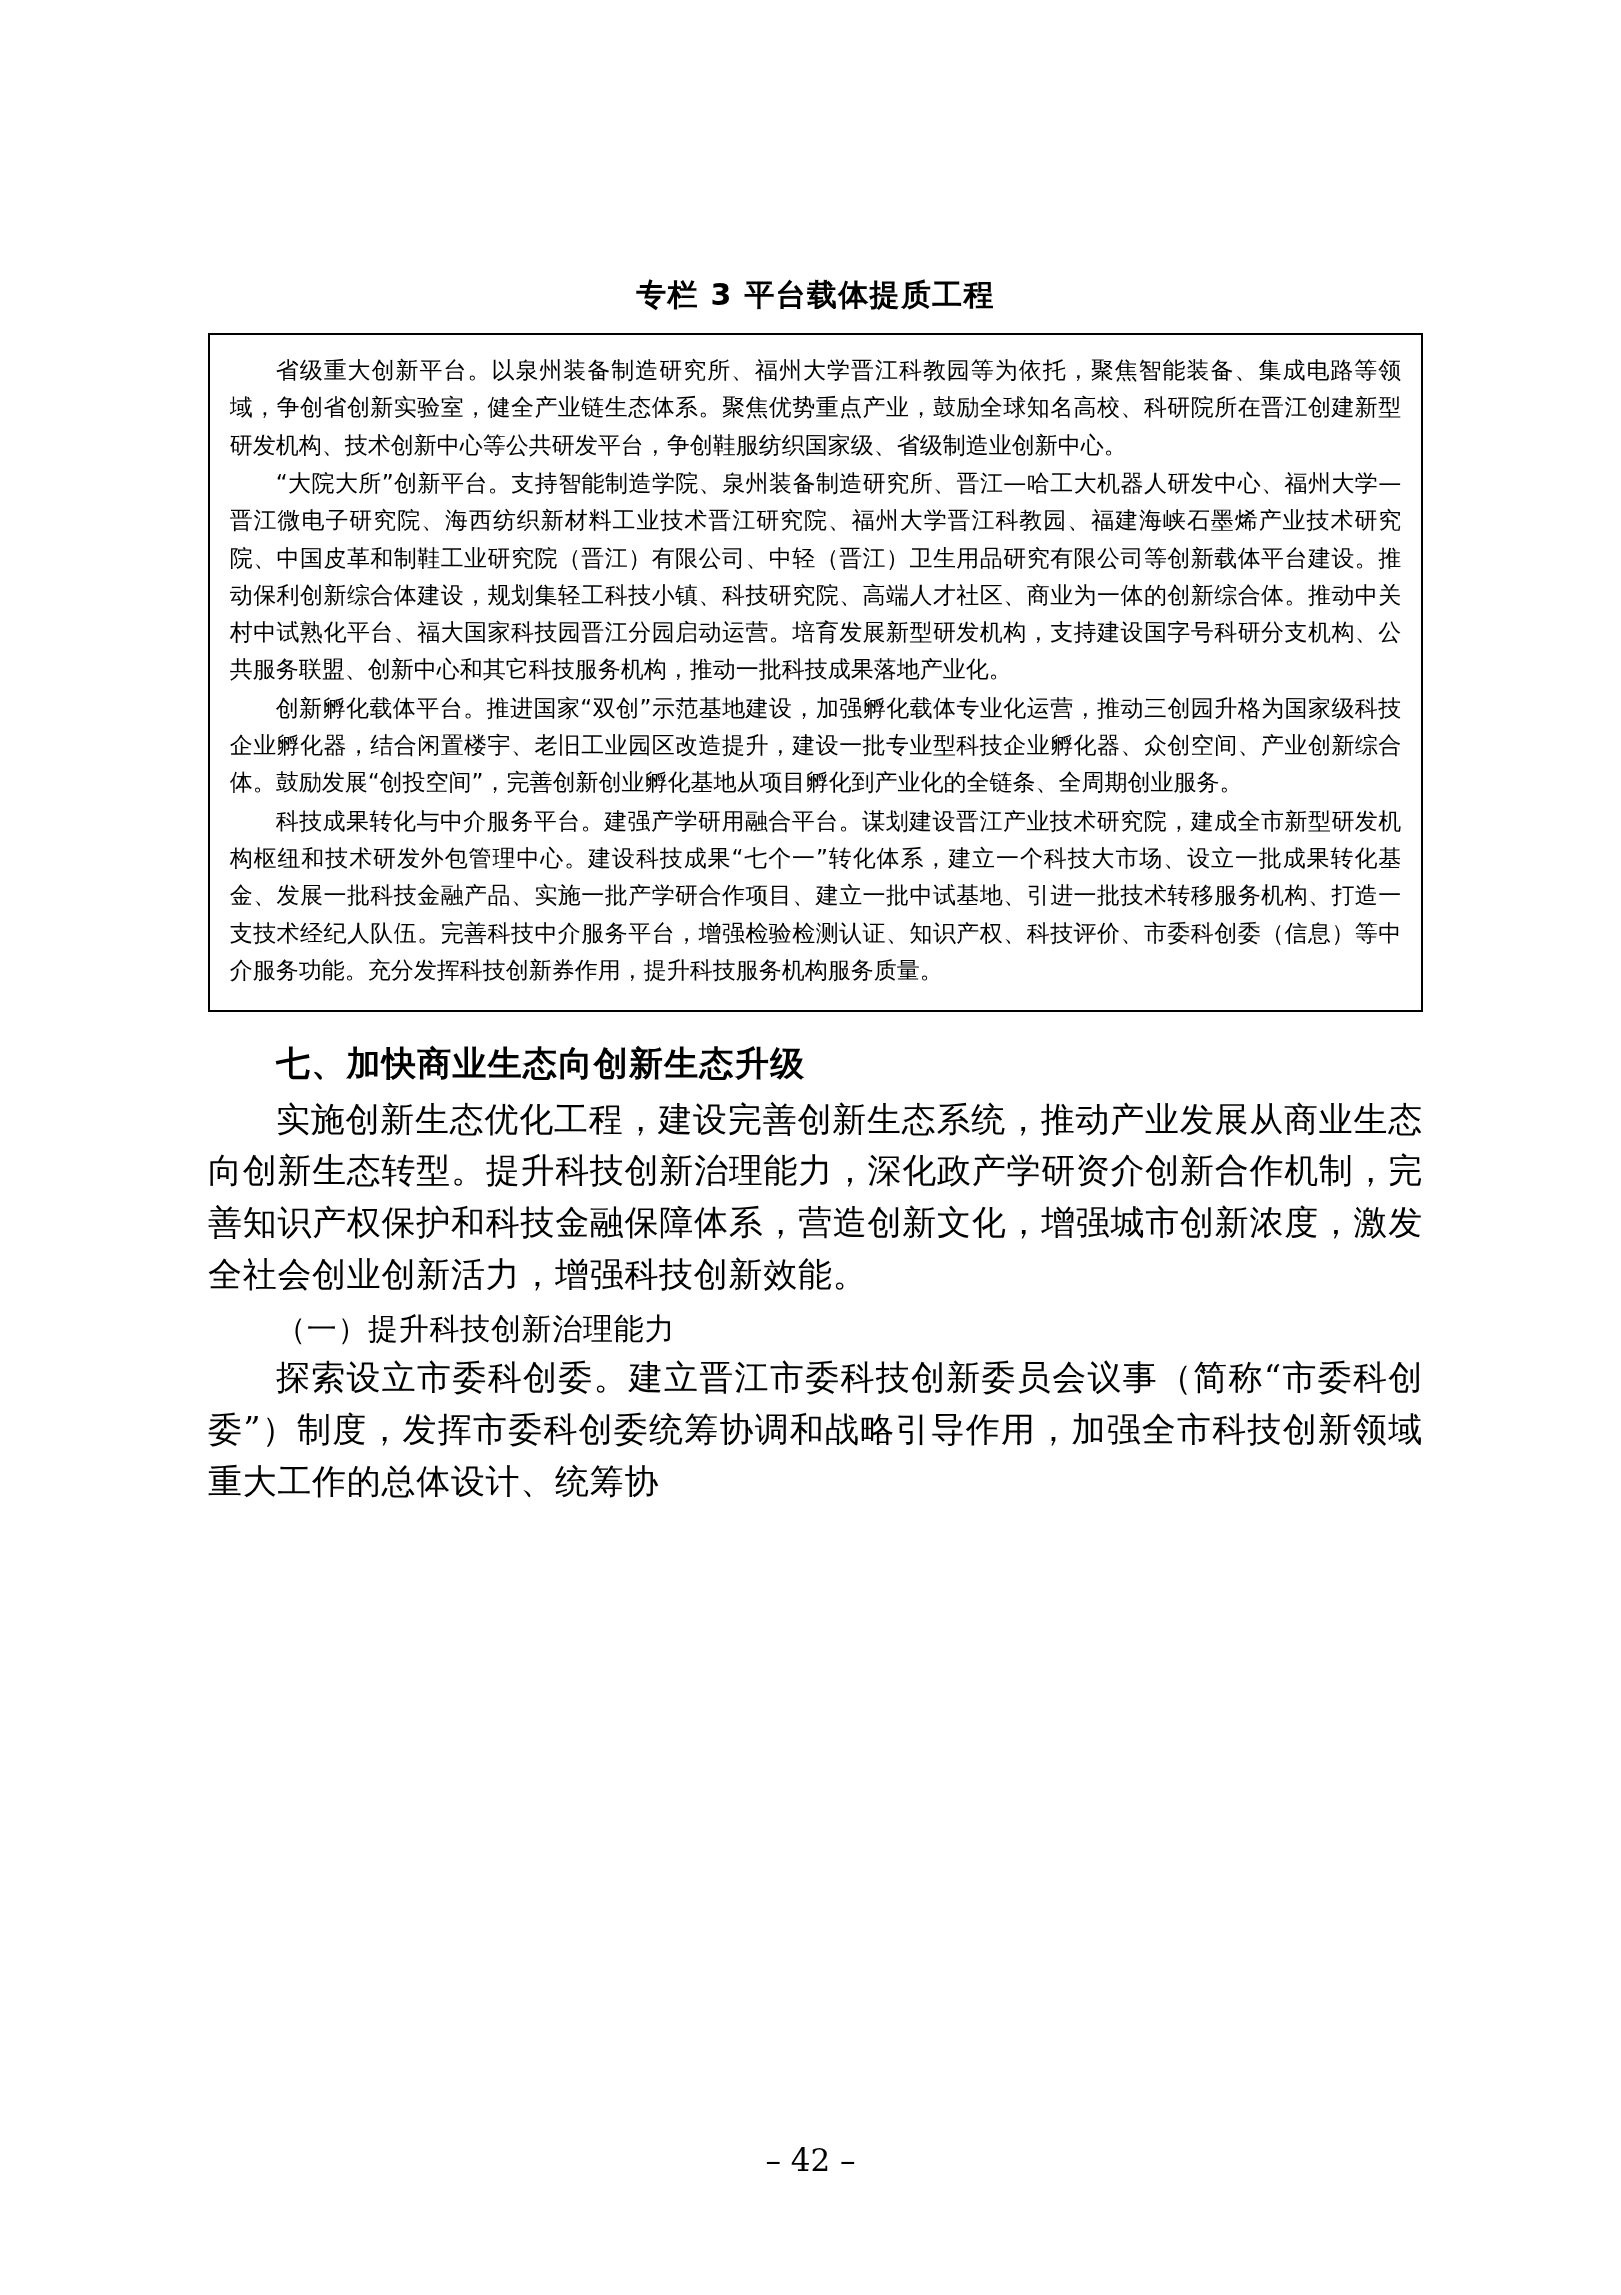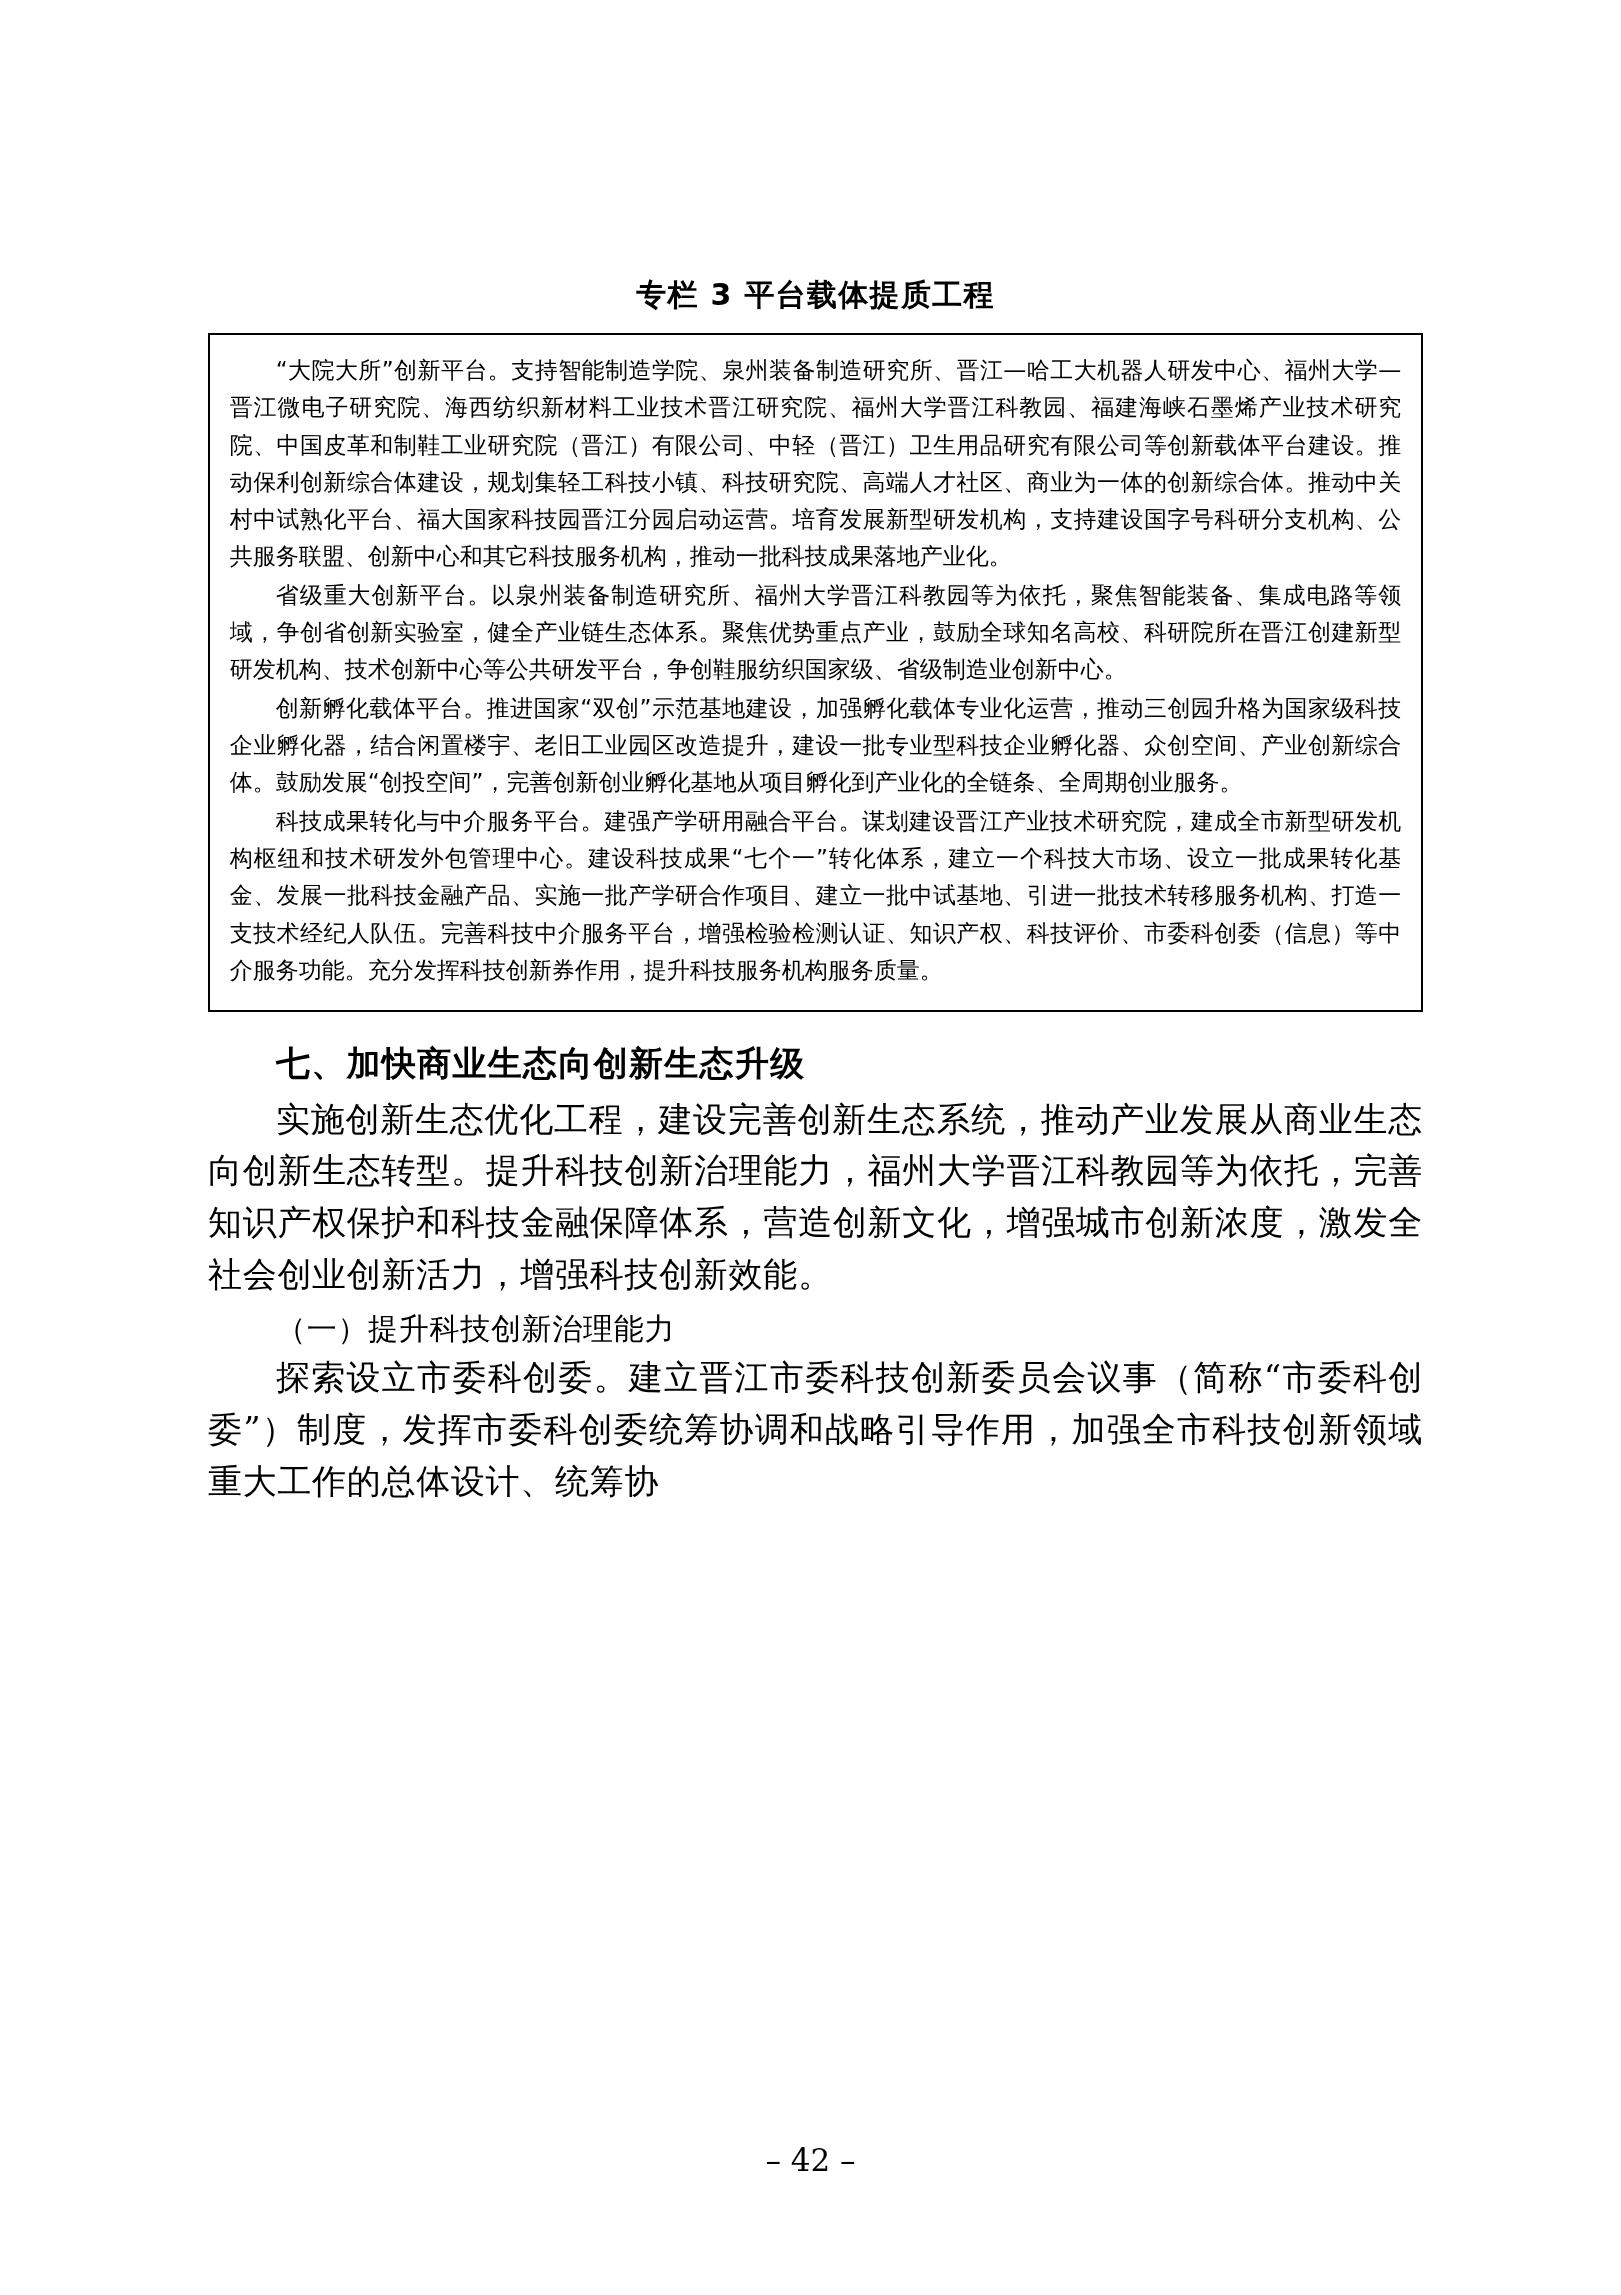--- a/index.html
+++ b/index.html
@@ -101,29 +101,29 @@
 </style>
 </head>
 <body>
 
 <div class="page">
   <div class="content">
 
     <div class="box-title">专栏 3 平台载体提质工程</div>
 
     <div class="box">
+      <p>省级重大创新平台。以泉州装备制造研究所、福州大学晋江科教园等为依托，聚焦智能装备、集成电路等领域，争创省创新实验室，健全产业链生态体系。聚焦优势重点产业，鼓励全球知名高校、科研院所在晋江创建新型研发机构、技术创新中心等公共研发平台，争创鞋服纺织国家级、省级制造业创新中心。</p>
       <p>“大院大所”创新平台。支持智能制造学院、泉州装备制造研究所、晋江—哈工大机器人研发中心、福州大学—晋江微电子研究院、海西纺织新材料工业技术晋江研究院、福州大学晋江科教园、福建海峡石墨烯产业技术研究院、中国皮革和制鞋工业研究院（晋江）有限公司、中轻（晋江）卫生用品研究有限公司等创新载体平台建设。推动保利创新综合体建设，规划集轻工科技小镇、科技研究院、高端人才社区、商业为一体的创新综合体。推动中关村中试熟化平台、福大国家科技园晋江分园启动运营。培育发展新型研发机构，支持建设国字号科研分支机构、公共服务联盟、创新中心和其它科技服务机构，推动一批科技成果落地产业化。</p>
-      <p>省级重大创新平台。以泉州装备制造研究所、福州大学晋江科教园等为依托，聚焦智能装备、集成电路等领域，争创省创新实验室，健全产业链生态体系。聚焦优势重点产业，鼓励全球知名高校、科研院所在晋江创建新型研发机构、技术创新中心等公共研发平台，争创鞋服纺织国家级、省级制造业创新中心。</p>
       <p>创新孵化载体平台。推进国家“双创”示范基地建设，加强孵化载体专业化运营，推动三创园升格为国家级科技企业孵化器，结合闲置楼宇、老旧工业园区改造提升，建设一批专业型科技企业孵化器、众创空间、产业创新综合体。鼓励发展“创投空间”，完善创新创业孵化基地从项目孵化到产业化的全链条、全周期创业服务。</p>
       <p>科技成果转化与中介服务平台。建强产学研用融合平台。谋划建设晋江产业技术研究院，建成全市新型研发机构枢纽和技术研发外包管理中心。建设科技成果“七个一”转化体系，建立一个科技大市场、设立一批成果转化基金、发展一批科技金融产品、实施一批产学研合作项目、建立一批中试基地、引进一批技术转移服务机构、打造一支技术经纪人队伍。完善科技中介服务平台，增强检验检测认证、知识产权、科技评价、市委科创委（信息）等中介服务功能。充分发挥科技创新券作用，提升科技服务机构服务质量。</p>
     </div>
 
     <div class="section-heading">七、加快商业生态向创新生态升级</div>
 
-    <p class="body-p">实施创新生态优化工程，建设完善创新生态系统，推动产业发展从商业生态向创新生态转型。提升科技创新治理能力，福州大学晋江科教园等为依托，完善知识产权保护和科技金融保障体系，营造创新文化，增强城市创新浓度，激发全社会创业创新活力，增强科技创新效能。</p>
+    <p class="body-p">实施创新生态优化工程，建设完善创新生态系统，推动产业发展从商业生态向创新生态转型。提升科技创新治理能力，深化政产学研资介创新合作机制，完善知识产权保护和科技金融保障体系，营造创新文化，增强城市创新浓度，激发全社会创业创新活力，增强科技创新效能。</p>
 
     <div class="sub-heading">（一）提升科技创新治理能力</div>
 
     <p class="body-p">探索设立市委科创委。建立晋江市委科技创新委员会议事（简称“市委科创委”）制度，发挥市委科创委统筹协调和战略引导作用，加强全市科技创新领域重大工作的总体设计、统筹协</p>
 
   </div>
 
   <div class="footer">– 42 –</div>
 </div>
 

